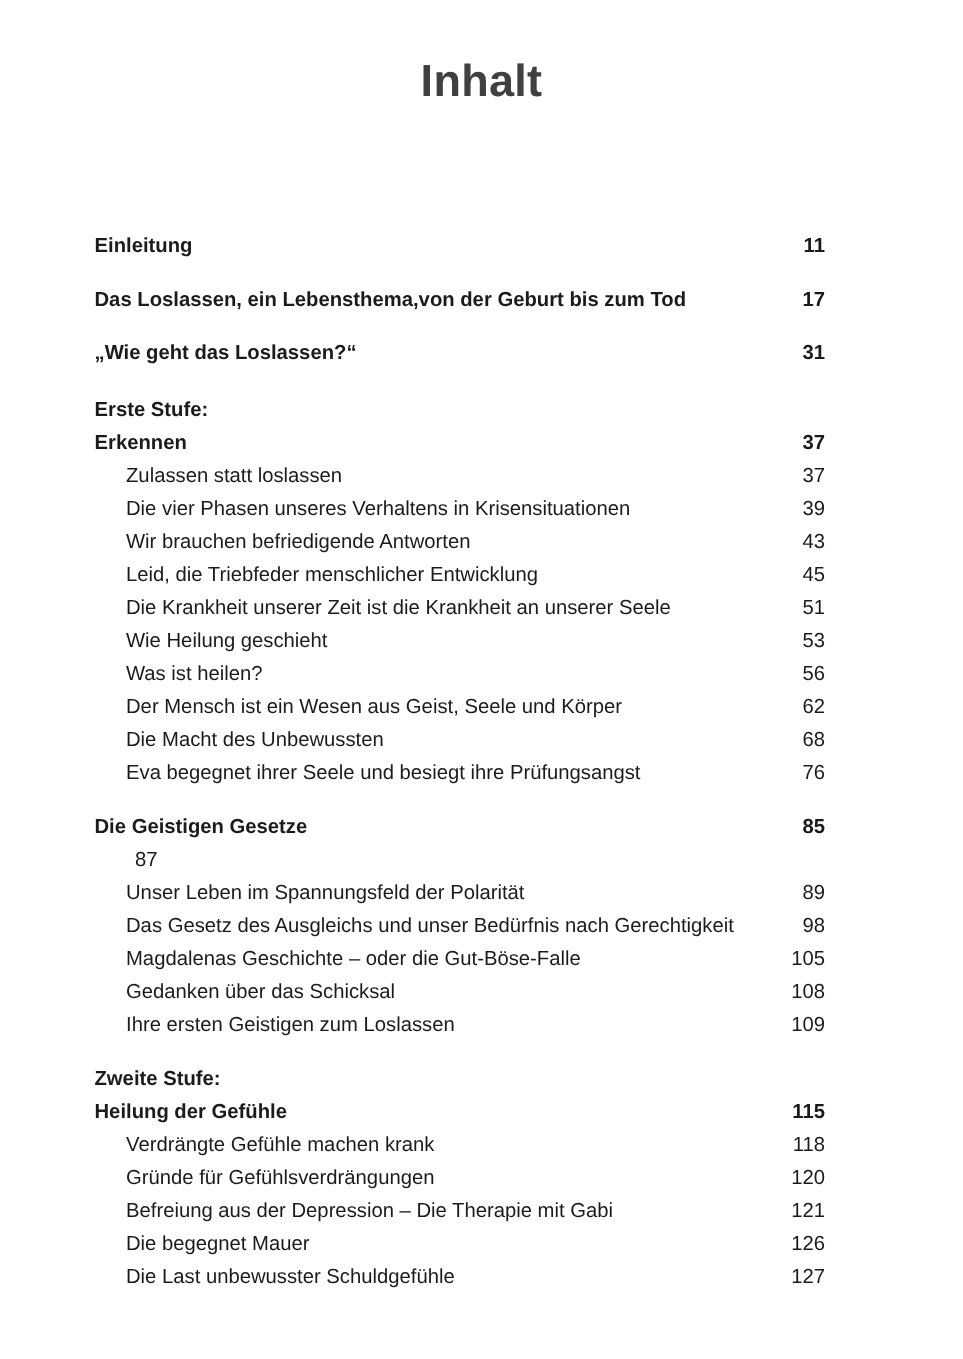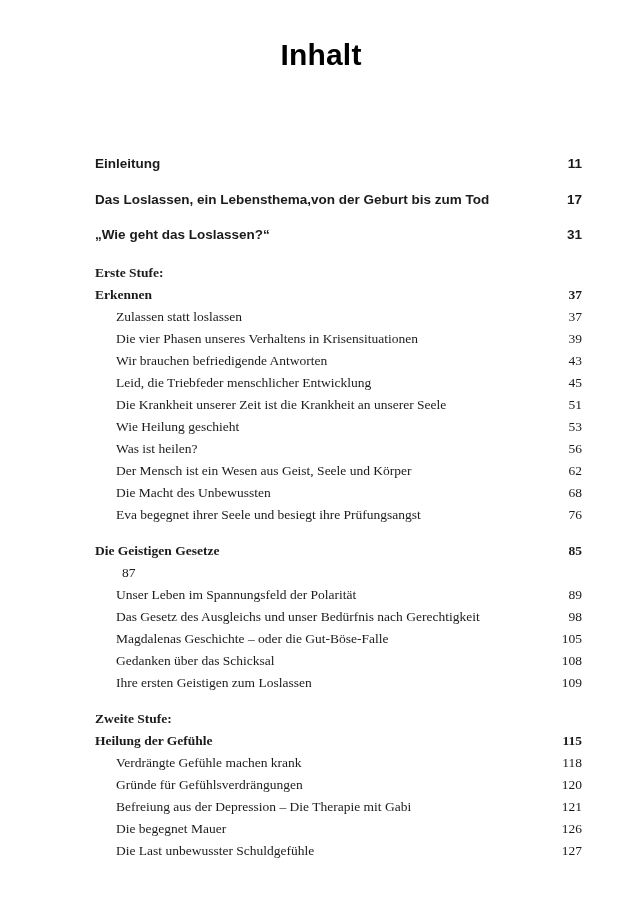--- a/index.html
+++ b/index.html
@@ -26,40 +26,39 @@
   
   .toc-title {
     position: absolute;
     top: 36px;
     left: 0;
     width: 642px;
     text-align: center;
     font-size: 30px;
     font-weight: 700;
     letter-spacing: 0.2px;
-    color: #000000;
+    color: #404040;
     line-height: 38px;
   }
 
   
   .toc-body {
     position: absolute;
     top: 155px;
     left: 63px;
     width: 487px;   
   }
 
   
   .entry {
     display: flex;
     align-items: baseline;
     justify-content: space-between;
     width: 100%;
     box-sizing: border-box;
-    margin-left: 32px;
   }
   .entry .label {
     white-space: nowrap;
     overflow: hidden;
     text-overflow: ellipsis;
     padding-right: 12px;
   }
   .entry .page-no {
     flex: 0 0 auto;
     text-align: left;
@@ -70,21 +69,21 @@
   
   .entry.top {
     font-size: 13.5px;
     font-weight: 700;
     line-height: 17px;
     margin-bottom: 18.5px;
   }
   .entry.top:first-child { margin-top: 0; }
 
   
-  .section { margin-top: 14px; font-family: Liberation Serif, serif; }
+  .section { margin-top: 14px; }
   .section.first { margin-top: 0; }
 
   .entry.section-head {
     font-size: 13.5px;
     font-weight: 700;
     line-height: 22px;
   }
 
   .entry.sub {
     font-size: 13.5px;

